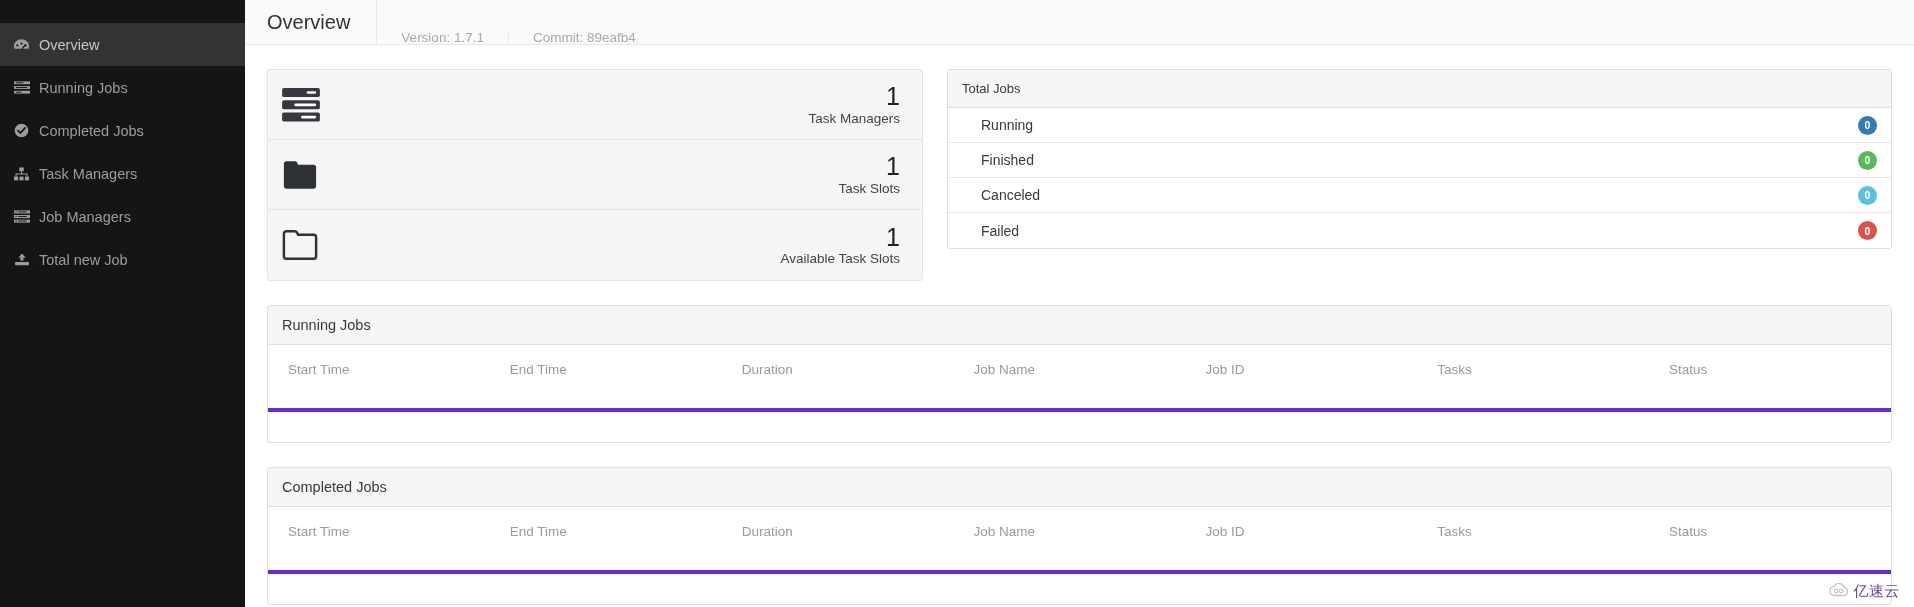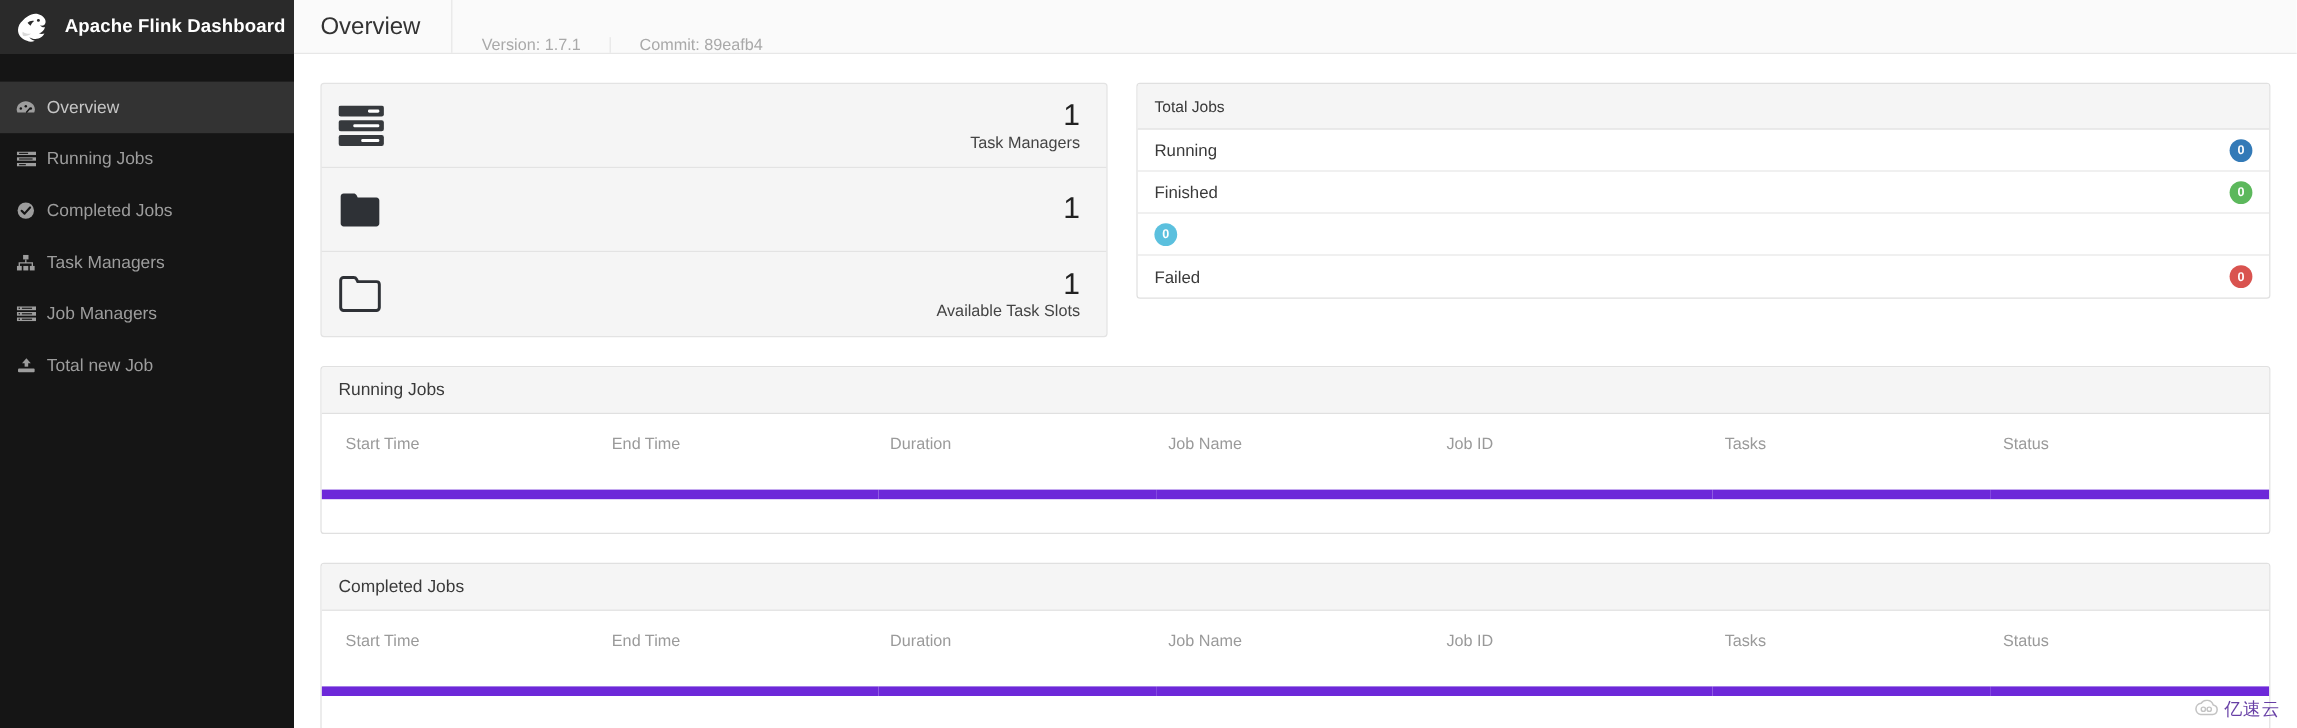--- a/index.html
+++ b/index.html
@@ -137,21 +137,21 @@
   .jobrow {
     height: 35px;
     display: flex;
     align-items: center;
     padding: 0 14px;
     border-bottom: 1px solid #e6e6e6;
     font-size: 14px;
     color: #3a3a3a;
   }
   .jobrow:last-child { border-bottom: none; }
-  .jobrow .jl { flex: 1 1 auto; }
+  .jobrow .jl { flex: 1 1 auto; margin-left: 19px; }
   .badge {
     min-width: 19px; height: 19px;
     border-radius: 50%;
     color: #ffffff;
     font-size: 10.5px;
     font-weight: bold;
     display: inline-flex;
     align-items: center; justify-content: center;
     padding: 0 5px;
   }
@@ -171,21 +171,21 @@
     font-size: 14.5px;
     color: #3a3a3a;
   }
   table.jobs { width: 100%; border-collapse: collapse; table-layout: fixed; }
   table.jobs th {
     text-align: left;
     font-weight: normal;
     font-size: 13.5px;
     color: #9a9a9a;
     padding: 17px 10px 31px 10px;
-    border-bottom: 8px solid #6d28d9;
+    border-bottom: 4px solid #6d28d9;
   }
   table.jobs th:first-child { padding-left: 20px; }
   table.jobs td { height: 32px; border: none; }
 
   
   #watermark {
     position: absolute;
     right: 14px;
     bottom: 6px;
     display: flex;
@@ -197,33 +197,20 @@
     user-select: none;
   }
   #watermark .wm-text { letter-spacing: .5px; }
 </style>
 </head>
 <body>
 
 <div id="app">
 
   <nav id="sidebar">
-    <div class="brand">
-      <span class="brand-logo">
-        <svg viewBox="0 0 60 52" width="30" height="26" aria-hidden="true">
-          <g fill="#ffffff">
-            <path d="M33 3c7 0 13 4 16 9 2 4 1 8-2 10-2 1-4 1-6 0 2 3 5 4 8 3-1 5-5 9-10 11 3 1 6 1 9 0-2 5-8 9-15 9-4 0-7-1-10-3 2 3 5 5 9 6-4 2-9 2-13 0C9 45 4 38 4 30c0-6 3-12 8-16C16 10 24 3 33 3z"></path>
-            <path d="M20 18c3-3 7-4 11-3-3 2-5 5-6 8-2-2-4-3-5-5z" fill="#2a2a2a"></path>
-            <circle cx="38" cy="14" r="2.4" fill="#2a2a2a"></circle>
-            <path d="M12 33c4 3 9 4 14 3-3 3-8 5-13 4-2-2-2-5-1-7z" fill="#d9d9d9"></path>
-          </g>
-        </svg>
-      </span>
-      <span class="brand-title">Apache Flink Dashboard</span>
-    </div>
 
     <div class="navlist">
 
       <a class="navitem active">
         <span class="ico">
           <svg viewBox="0 0 18 14" width="17" height="14">
             <path d="M9 1C4.6 1 1 4.2 1 8.2c0 1 .2 2 .6 2.8h14.8c.4-.8.6-1.8.6-2.8C17 4.2 13.4 1 9 1z" fill="#9d9d9d"></path>
             <circle cx="4.6" cy="7.4" r="1.1" fill="#151515"></circle>
             <circle cx="9" cy="5.4" r="1.1" fill="#151515"></circle>
             <circle cx="13.4" cy="7.4" r="1.1" fill="#151515"></circle>
@@ -333,20 +320,21 @@
           </div>
 
           <div class="stat">
             <span class="stat-ico">
               <svg viewBox="0 0 38 31" width="36" height="30">
                 <path d="M2 3.6C2 2 3.2 1 4.6 1h8.9c1 0 1.9.5 2.4 1.4L17 4.6h16.4C35 4.6 36 5.8 36 7.2v20.2c0 1.5-1.2 2.6-2.6 2.6H4.6C3.2 30 2 28.9 2 27.4z" fill="#2e3136"></path>
               </svg>
             </span>
             <span class="stat-text">
               <div class="stat-num">1</div>
+              <div class="stat-label">Task Slots</div>
             </span>
           </div>
 
           <div class="stat">
             <span class="stat-ico">
               <svg viewBox="0 0 38 31" width="36" height="30">
                 <path d="M2 3.6C2 2 3.2 1 4.6 1h8.9c1 0 1.9.5 2.4 1.4L17 4.6h16.4C35 4.6 36 5.8 36 7.2v20.2c0 1.5-1.2 2.6-2.6 2.6H4.6C3.2 30 2 28.9 2 27.4z" fill="none" stroke="#2e3136" stroke-width="2.6"></path>
               </svg>
             </span>
             <span class="stat-text">
@@ -362,20 +350,21 @@
 
           <div class="jobrow">
             <span class="jl">Running</span>
             <span class="badge" style="background-color: rgb(51, 122, 183);">0</span>
           </div>
           <div class="jobrow">
             <span class="jl">Finished</span>
             <span class="badge" style="background-color: rgb(92, 184, 92);">0</span>
           </div>
           <div class="jobrow">
+            <span class="jl">Canceled</span>
             <span class="badge" style="background-color: rgb(91, 192, 222);">0</span>
           </div>
           <div class="jobrow">
             <span class="jl">Failed</span>
             <span class="badge" style="background-color: rgb(217, 83, 79);">0</span>
           </div>
         </div>
 
       </div>
 

